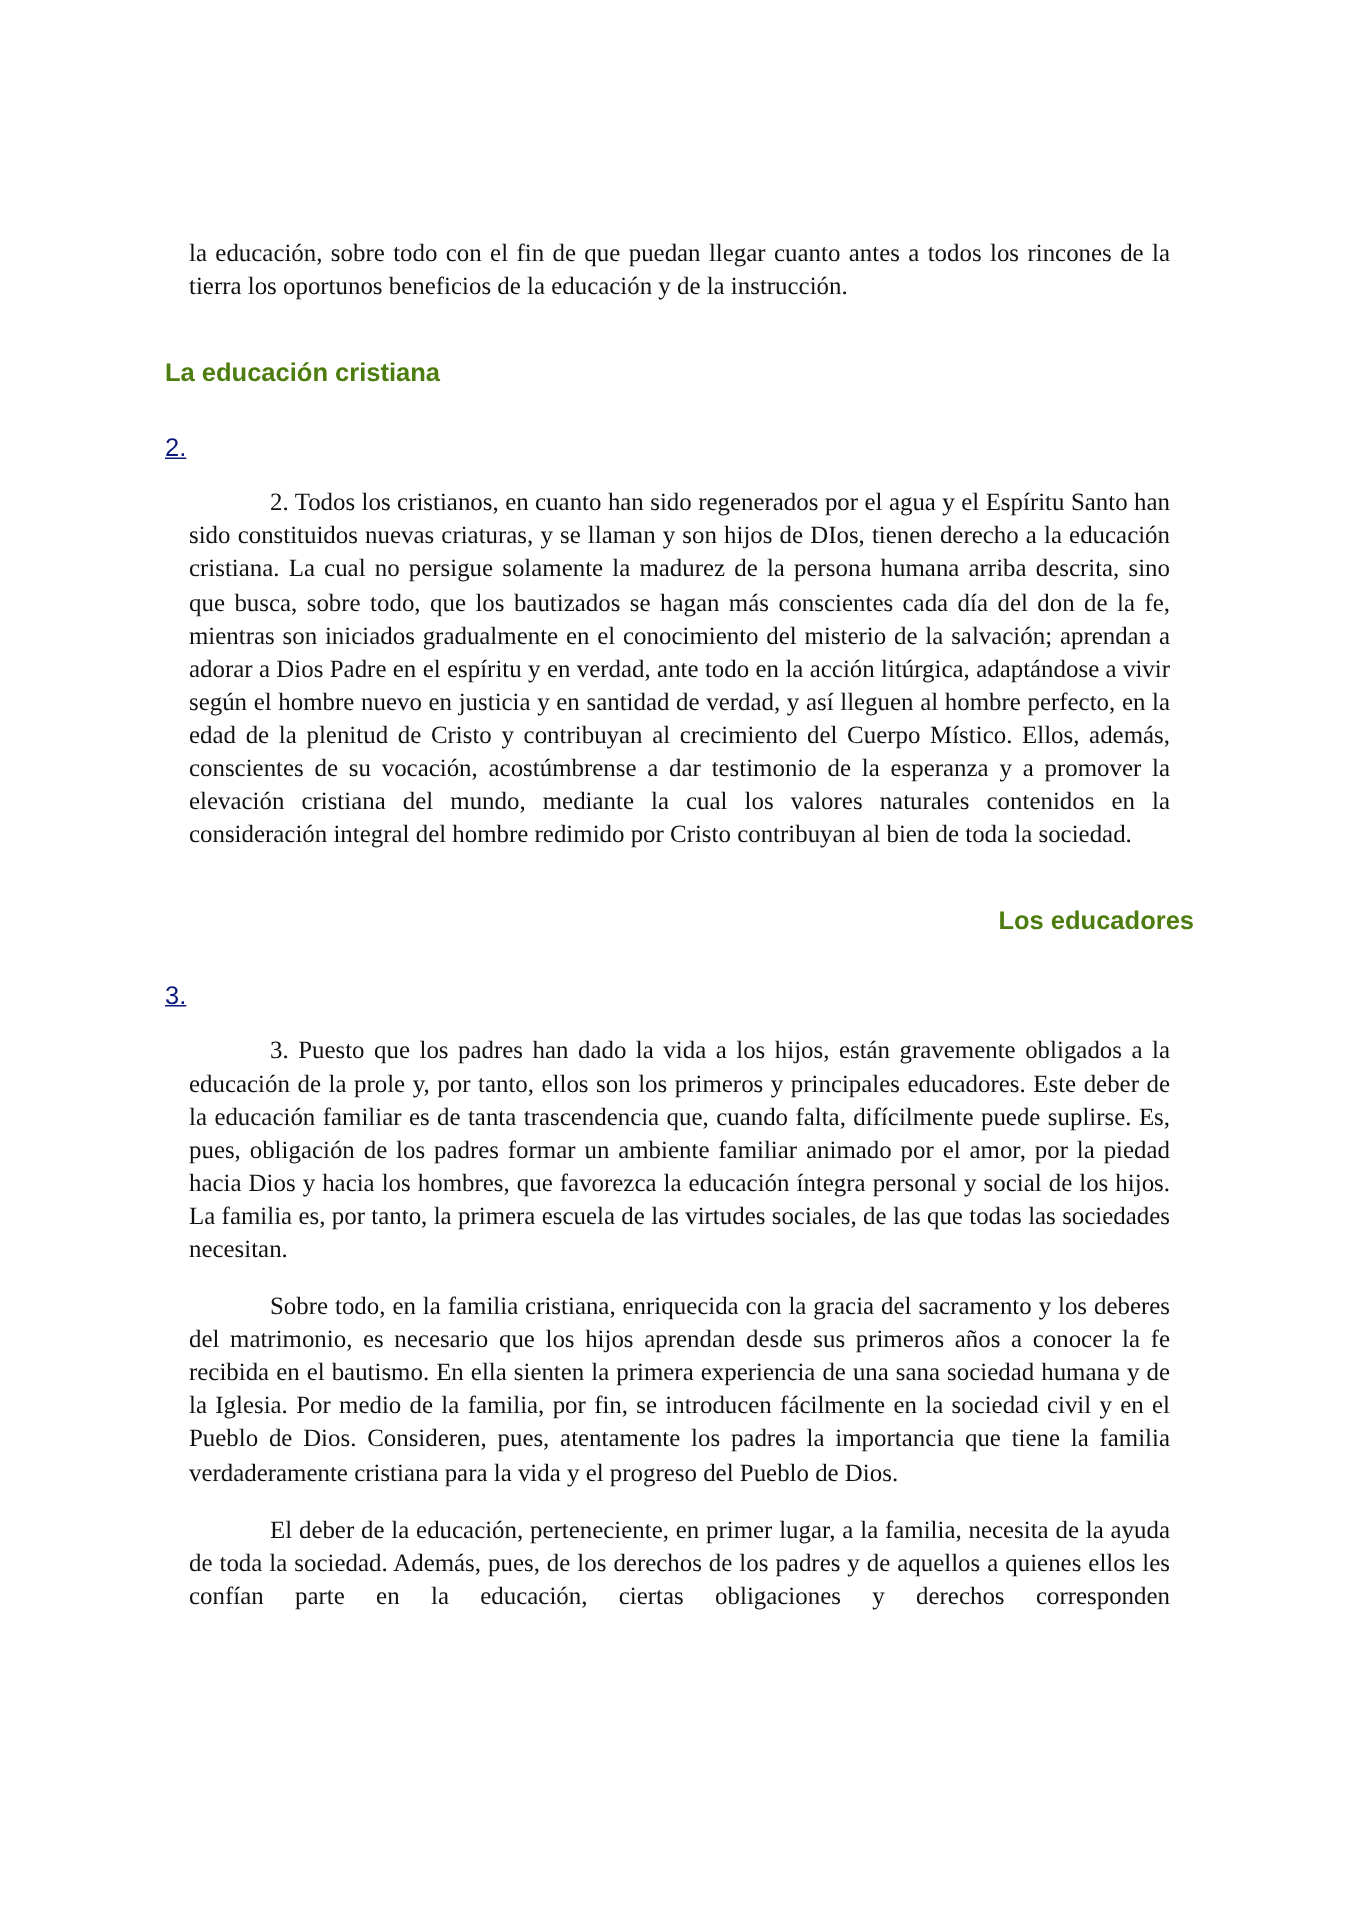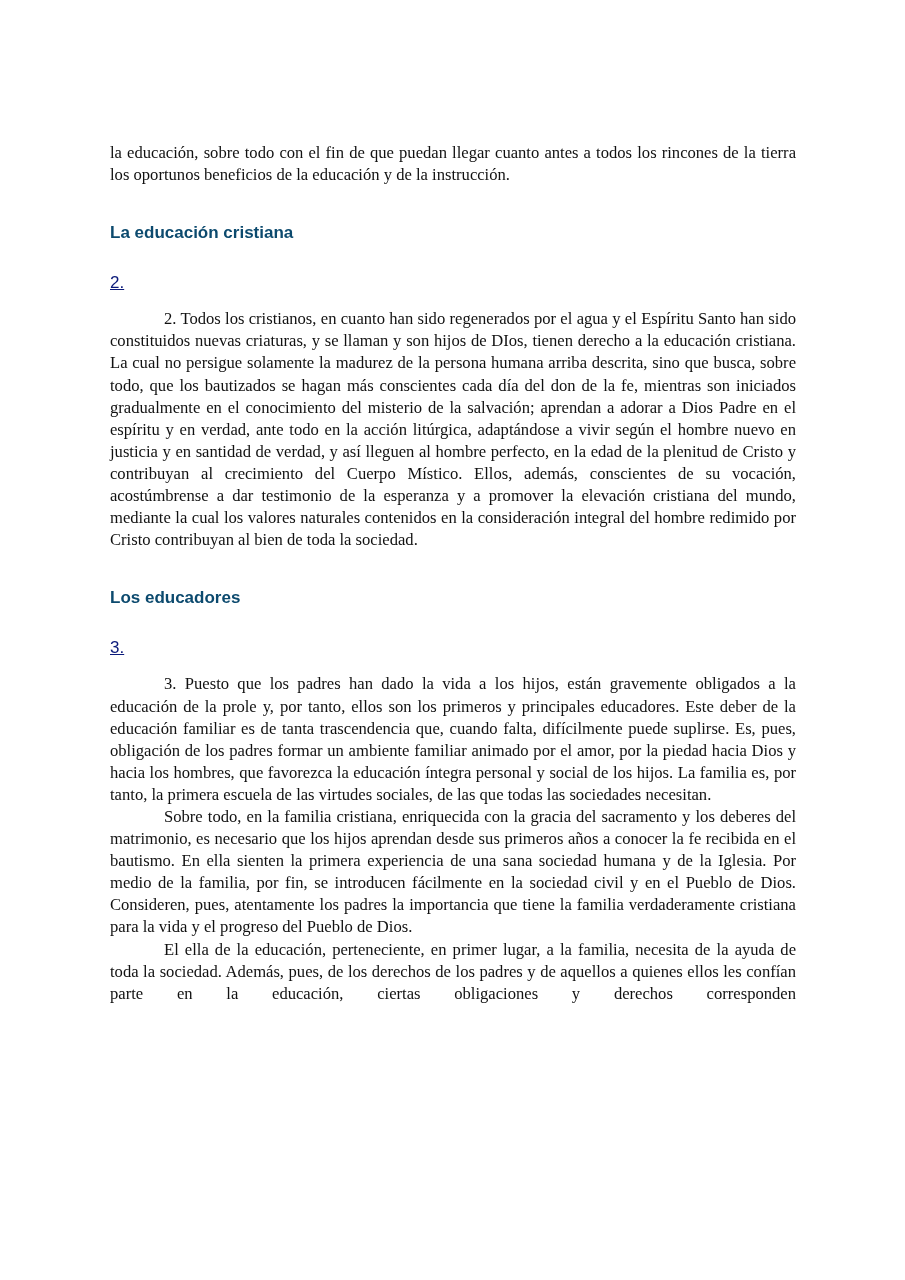--- a/index.html
+++ b/index.html
@@ -2,43 +2,43 @@
 <html><head>
   <meta charset="utf-8">
   <style>
     html, body { margin: 0; padding: 0; background: #ffffff; }
     body { width: 905px; height: 1280px; position: relative; overflow: hidden; }
     .page {
       position: absolute; left: 110px; top: 142px; width: 686px;
       font-family: "Liberation Serif", serif; font-size: 16.6px; line-height: 22.1px;
       color: #111111;
     }
-    p { margin: 0; text-align: justify; }
+    p { margin: 16px; text-align: justify; }
     p.indent { text-indent: 54px; }
     .heading {
       font-family: "Liberation Sans", sans-serif; font-weight: bold; font-size: 17px;
-      color: #0c4a6e; margin: 0; line-height: 22px;
+      color: #4d7c0f; margin: 0; line-height: 22px;
     }
     .num-link {
       font-family: "Liberation Sans", sans-serif; font-size: 17px; color: #0b1a7a;
       text-decoration: underline; display: inline-block; line-height: 22px;
     }
   </style>
 </head>
 <body>
 
 <div class="page">
   <p>la educación, sobre todo con el fin de que puedan llegar cuanto antes a todos los rincones de la tierra los oportunos beneficios de la educación y de la instrucción.</p>
 
   <h2 class="heading" style="margin-top:36px;">La educación cristiana</h2>
   <div style="margin-top:28px;">
     <a class="num-link">2.</a>
   </div>
   <p class="indent" style="margin-top:14px;">2. Todos los cristianos, en cuanto han sido regenerados por el agua y el Espíritu Santo han sido constituidos nuevas criaturas, y se llaman y son hijos de DIos, tienen derecho a la educación cristiana. La cual no persigue solamente la madurez de la persona humana arriba descrita, sino que busca, sobre todo, que los bautizados se hagan más conscientes cada día del don de la fe, mientras son iniciados gradualmente en el conocimiento del misterio de la salvación; aprendan a adorar a Dios Padre en el espíritu y en verdad, ante todo en la acción litúrgica, adaptándose a vivir según el hombre nuevo en justicia y en santidad de verdad, y así lleguen al hombre perfecto, en la edad de la plenitud de Cristo y contribuyan al crecimiento del Cuerpo Místico. Ellos, además, conscientes de su vocación, acostúmbrense a dar testimonio de la esperanza y a promover la elevación cristiana del mundo, mediante la cual los valores naturales contenidos en la consideración integral del hombre redimido por Cristo contribuyan al bien de toda la sociedad.</p>
 
-  <h2 class="heading" style="margin-top:36px;">Los educadores</h2>
+  <h2 class="heading" style="margin-top:36px;text-align:right;">Los educadores</h2>
   <div style="margin-top:28px;">
     <a class="num-link">3.</a>
   </div>
   <p class="indent" style="margin-top:14px;">3. Puesto que los padres han dado la vida a los hijos, están gravemente obligados a la educación de la prole y, por tanto, ellos son los primeros y principales educadores. Este deber de la educación familiar es de tanta trascendencia que, cuando falta, difícilmente puede suplirse. Es, pues, obligación de los padres formar un ambiente familiar animado por el amor, por la piedad hacia Dios y hacia los hombres, que favorezca la educación íntegra personal y social de los hijos. La familia es, por tanto, la primera escuela de las virtudes sociales, de las que todas las sociedades necesitan.</p>
   <p class="indent">Sobre todo, en la familia cristiana, enriquecida con la gracia del sacramento y los deberes del matrimonio, es necesario que los hijos aprendan desde sus primeros años a conocer la fe recibida en el bautismo. En ella sienten la primera experiencia de una sana sociedad humana y de la Iglesia. Por medio de la familia, por fin, se introducen fácilmente en la sociedad civil y en el Pueblo de Dios. Consideren, pues, atentamente los padres la importancia que tiene la familia verdaderamente cristiana para la vida y el progreso del Pueblo de Dios.</p>
-  <p class="indent" style="text-align-last: justify;">El ella de la educación, perteneciente, en primer lugar, a la familia, necesita de la ayuda de toda la sociedad. Además, pues, de los derechos de los padres y de aquellos a quienes ellos les confían parte en la educación, ciertas obligaciones y derechos corresponden</p>
+  <p class="indent" style="text-align-last: justify;">El deber de la educación, perteneciente, en primer lugar, a la familia, necesita de la ayuda de toda la sociedad. Además, pues, de los derechos de los padres y de aquellos a quienes ellos les confían parte en la educación, ciertas obligaciones y derechos corresponden</p>
 </div>
 
 </body></html>

